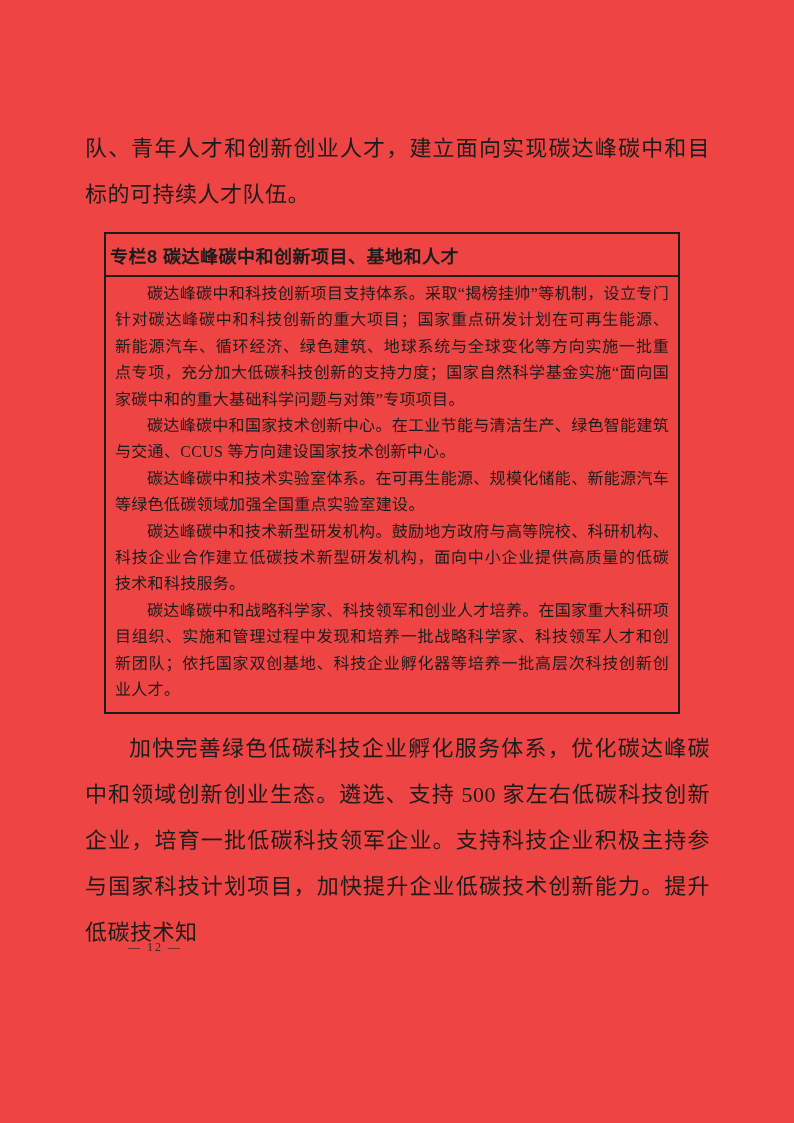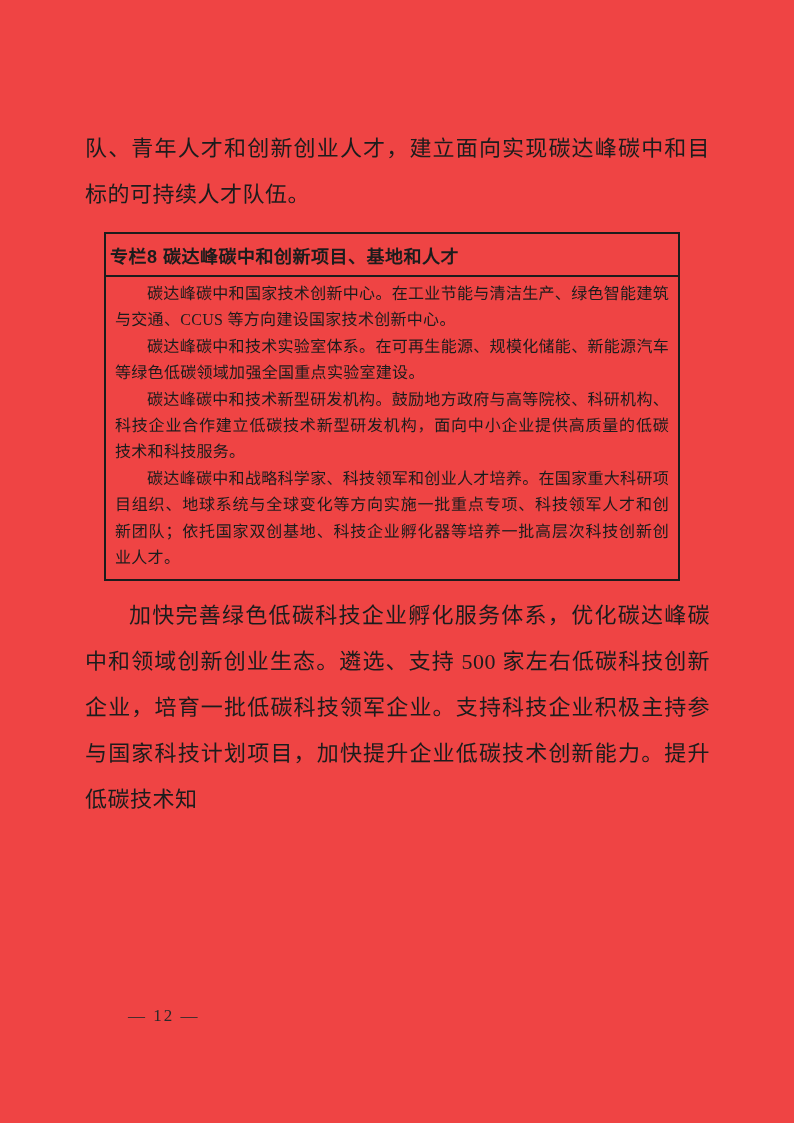--- a/index.html
+++ b/index.html
@@ -62,42 +62,43 @@
   .section-para{
     margin:12px 0 0;
     font-size:22px;
     line-height:46px;
     text-align:justify;
     text-indent:2em;
     letter-spacing:0.5px;
   }
   .page-footer{
     position:absolute;
-    left:128px;top:1006px;
-    font-size:17px;
+    left:128px;top:940px;
+    font-size:12px;
     letter-spacing:2px;
     color:#2a2a2a;
   }
 </style>
 </head>
 <body>
 
 <div class="page">
 
   <div class="content">
 
     <p class="intro-para">队、青年人才和创新创业人才，建立面向实现碳达峰碳中和目标的可持续人才队伍。</p>
 
     <div class="column-box">
       <h3 class="column-box-title">专栏8 碳达峰碳中和创新项目、基地和人才</h3>
       <div class="column-box-body">
+        <p>碳达峰碳中和科技创新项目支持体系。采取“揭榜挂帅”等机制，设立专门针对碳达峰碳中和科技创新的重大项目；国家重点研发计划在可再生能源、新能源汽车、循环经济、绿色建筑、地球系统与全球变化等方向实施一批重点专项，充分加大低碳科技创新的支持力度；国家自然科学基金实施“面向国家碳中和的重大基础科学问题与对策”专项项目。</p>
         <p>碳达峰碳中和国家技术创新中心。在工业节能与清洁生产、绿色智能建筑与交通、CCUS 等方向建设国家技术创新中心。</p>
         <p>碳达峰碳中和技术实验室体系。在可再生能源、规模化储能、新能源汽车等绿色低碳领域加强全国重点实验室建设。</p>
         <p>碳达峰碳中和技术新型研发机构。鼓励地方政府与高等院校、科研机构、科技企业合作建立低碳技术新型研发机构，面向中小企业提供高质量的低碳技术和科技服务。</p>
-        <p>碳达峰碳中和战略科学家、科技领军和创业人才培养。在国家重大科研项目组织、地球系统与全球变化等方向实施一批重点专项、科技领军人才和创新团队；依托国家双创基地、科技企业孵化器等培养一批高层次科技创新创业人才。</p>
+        <p>碳达峰碳中和战略科学家、科技领军和创业人才培养。在国家重大科研项目组织、实施和管理过程中发现和培养一批战略科学家、科技领军人才和创新团队；依托国家双创基地、科技企业孵化器等培养一批高层次科技创新创业人才。</p>
       </div>
     </div>
 
 
     <p class="section-para">加快完善绿色低碳科技企业孵化服务体系，优化碳达峰碳中和领域创新创业生态。遴选、支持 500 家左右低碳科技创新企业，培育一批低碳科技领军企业。支持科技企业积极主持参与国家科技计划项目，加快提升企业低碳技术创新能力。提升低碳技术知</p>
 
   </div>
 
   <div class="page-footer">— 12 —</div>
 

